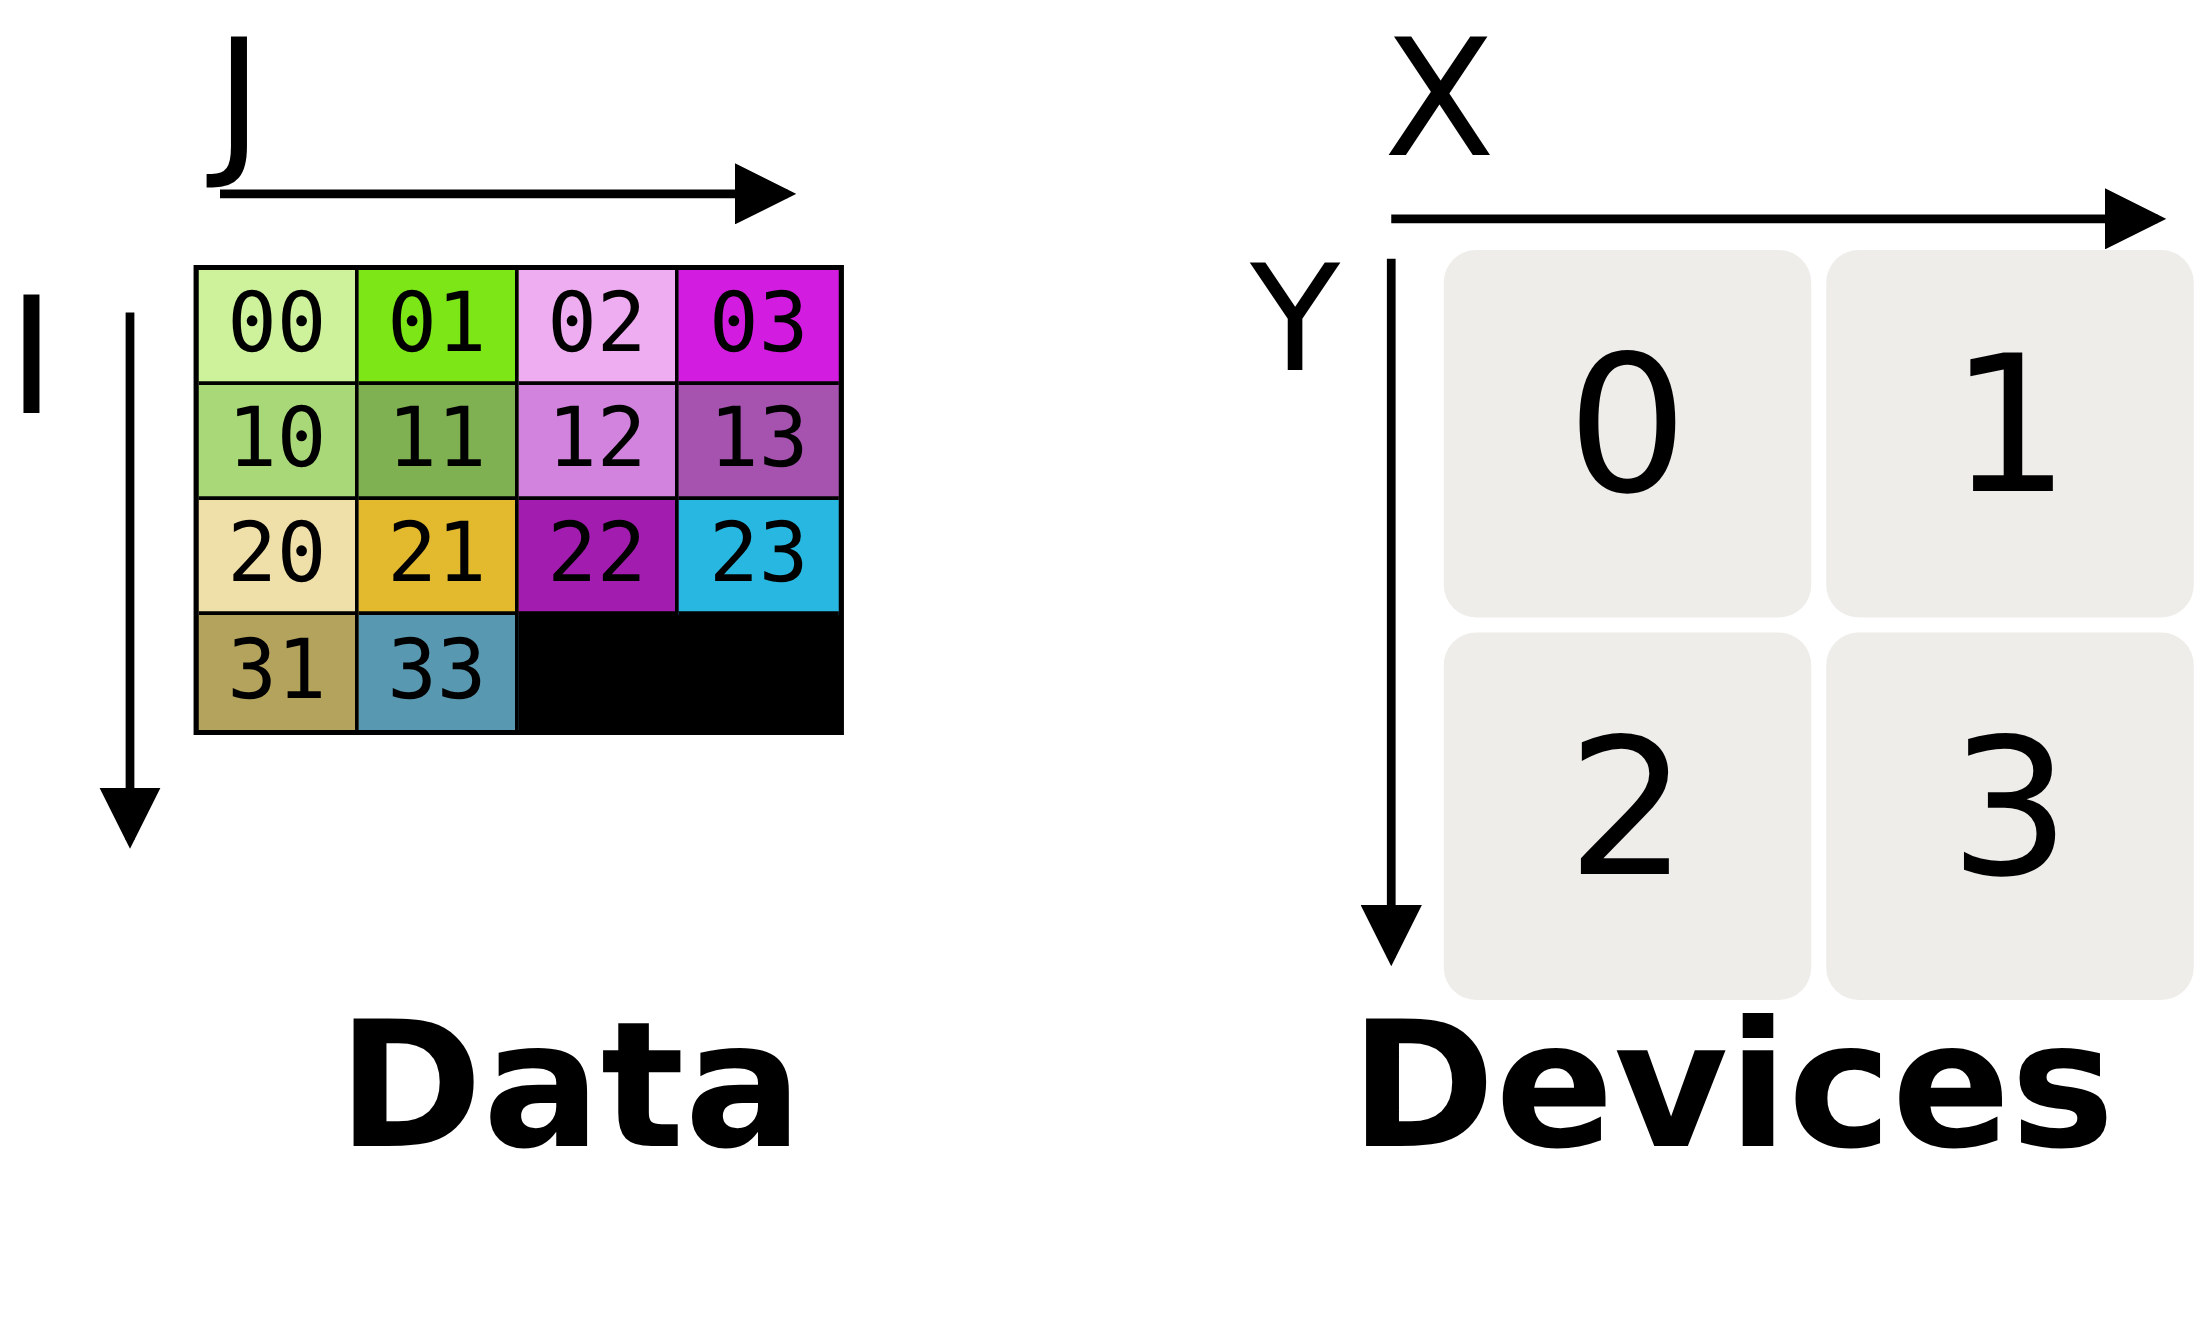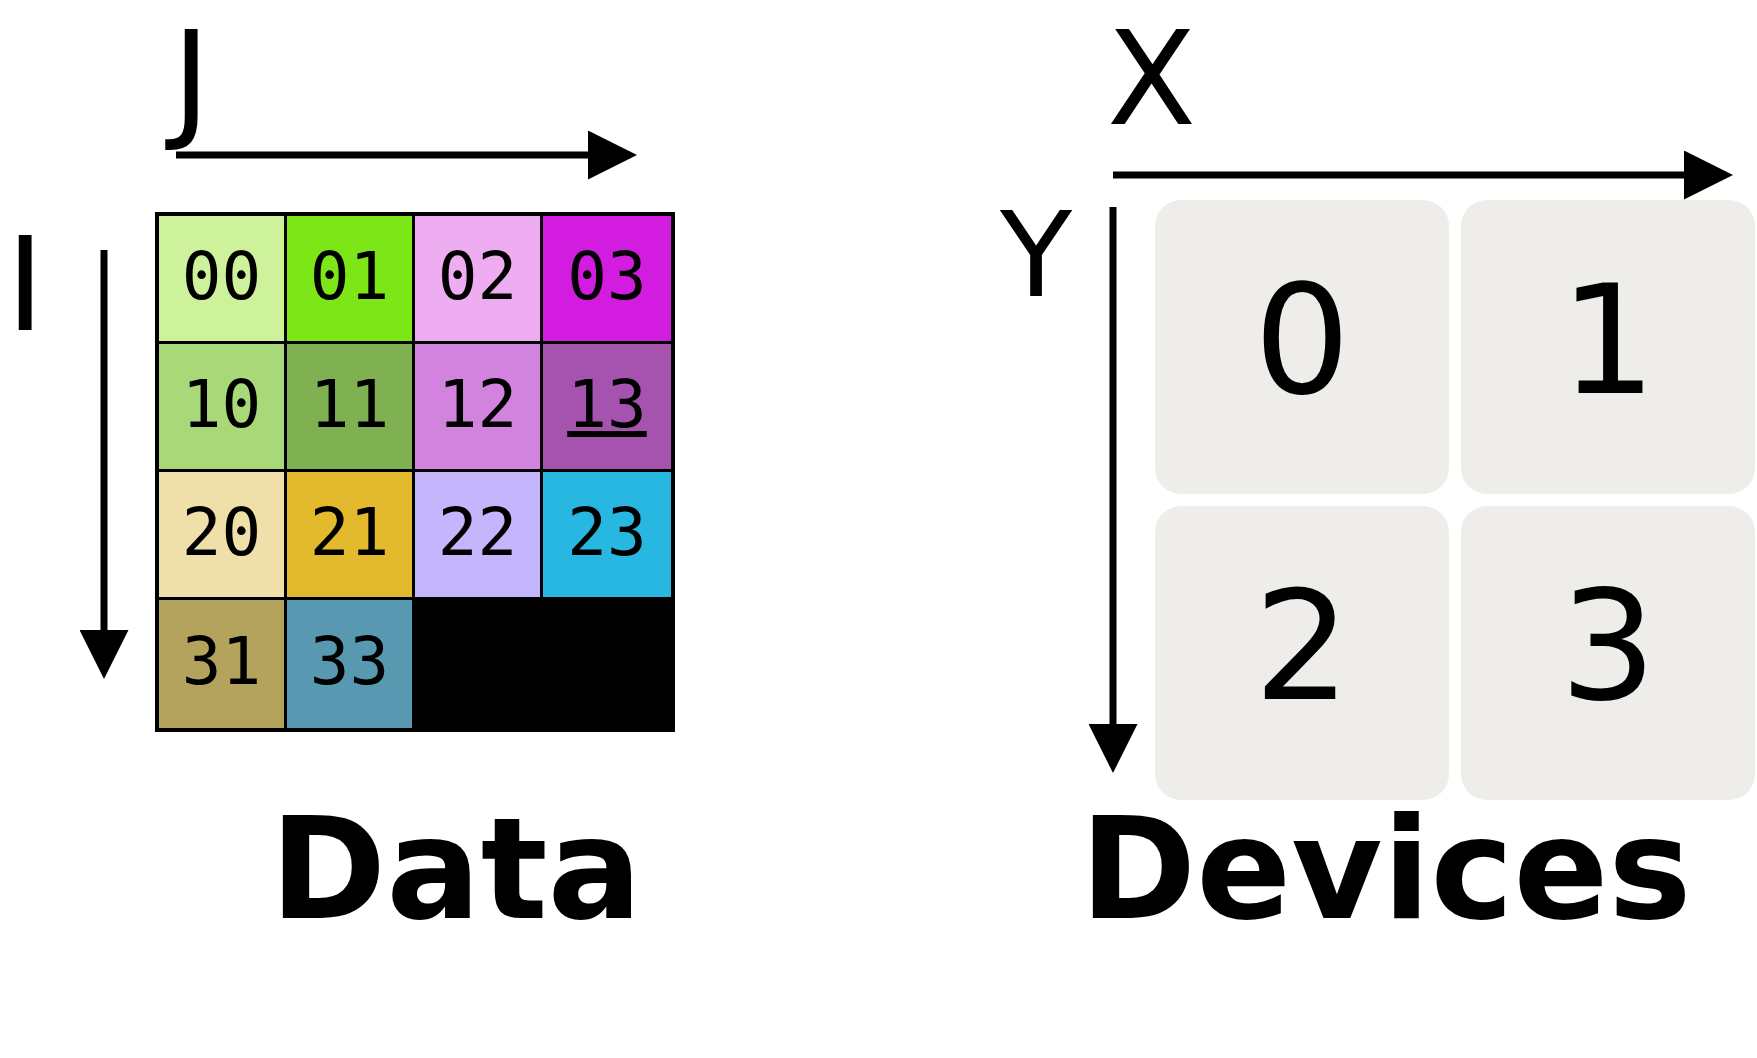--- a/index.html
+++ b/index.html
@@ -31,21 +31,21 @@
     line-height: 1;
     white-space: pre;
   }
 
   
   #data-grid {
     position: absolute;
     left: 155px;
     top: 212px;
     width: 520px;
-    height: 520px;
+    height: 376px;
     display: grid;
     grid-template-columns: repeat(4, 1fr);
     grid-template-rows: repeat(4, 1fr);
     border: 4px solid #000000;
     box-sizing: border-box;
     background: #000000;
     gap: 0px;
   }
   .data-cell {
     position: relative;
@@ -164,31 +164,31 @@
 
     <div class="data-cell" style="background-color: rgb(168, 216, 120);">
       <span class="cell-label">10</span>
     </div>
     <div class="data-cell" style="background-color: rgb(127, 176, 82);">
       <span class="cell-label">11</span>
     </div>
     <div class="data-cell" style="background-color: rgb(209, 131, 221);">
       <span class="cell-label">12</span>
     </div>
-    <div class="data-cell" style="background-color: rgb(166, 83, 176); text-decoration: underline;">
+    <div class="data-cell" style="background-color: rgb(166, 83, 176);">
       <span class="cell-label">13</span>
     </div>
 
     <div class="data-cell" style="background-color: rgb(239, 223, 168);">
       <span class="cell-label">20</span>
     </div>
     <div class="data-cell" style="background-color: rgb(227, 186, 46);">
       <span class="cell-label">21</span>
     </div>
-    <div class="data-cell" style="background-color: #c4b5fd;">
+    <div class="data-cell" style="background-color: #a21caf;">
       <span class="cell-label">22</span>
     </div>
     <div class="data-cell" style="background-color: rgb(40, 183, 224);">
       <span class="cell-label">23</span>
     </div>
 
     <div class="data-cell" style="background-color: rgb(180, 163, 93);">
       <span class="cell-label">31</span>
     </div>
     <div class="data-cell" style="background-color: rgb(88, 152, 176);">

